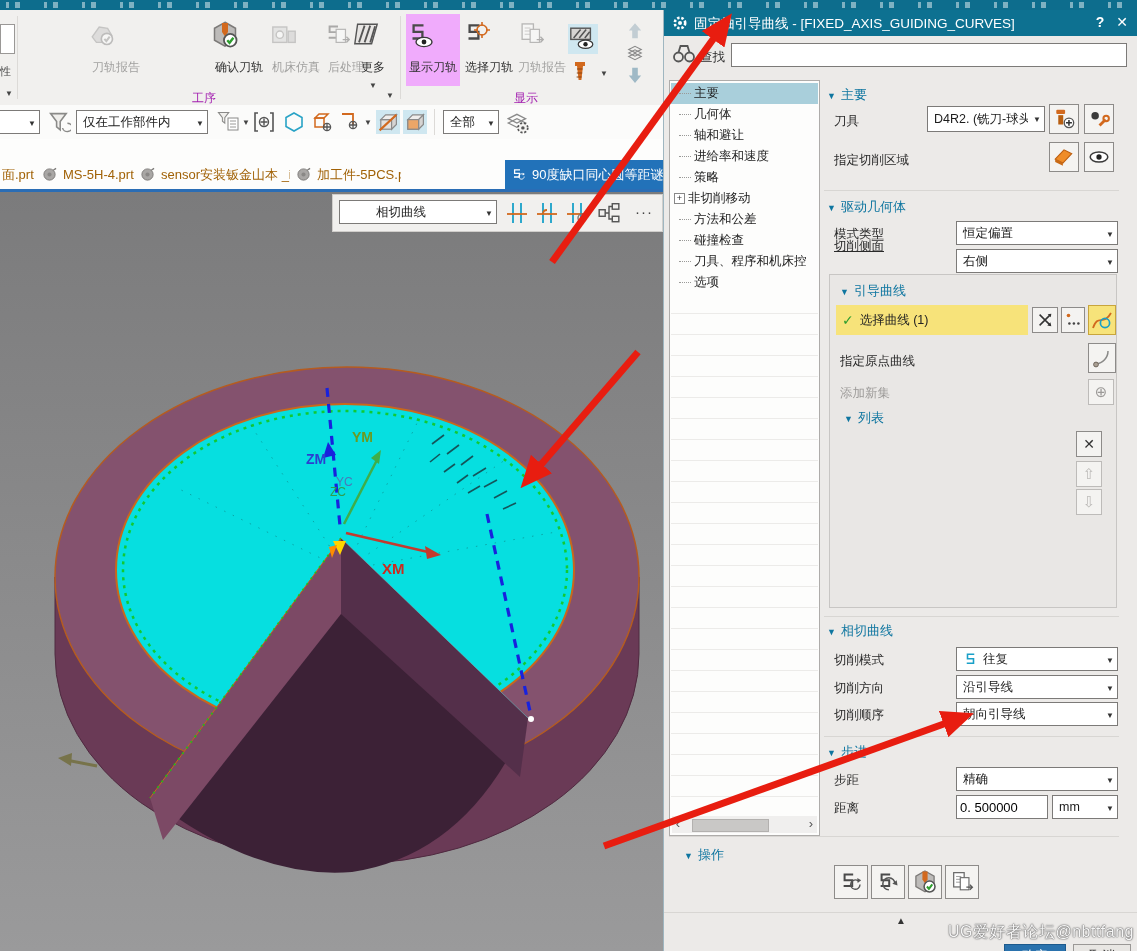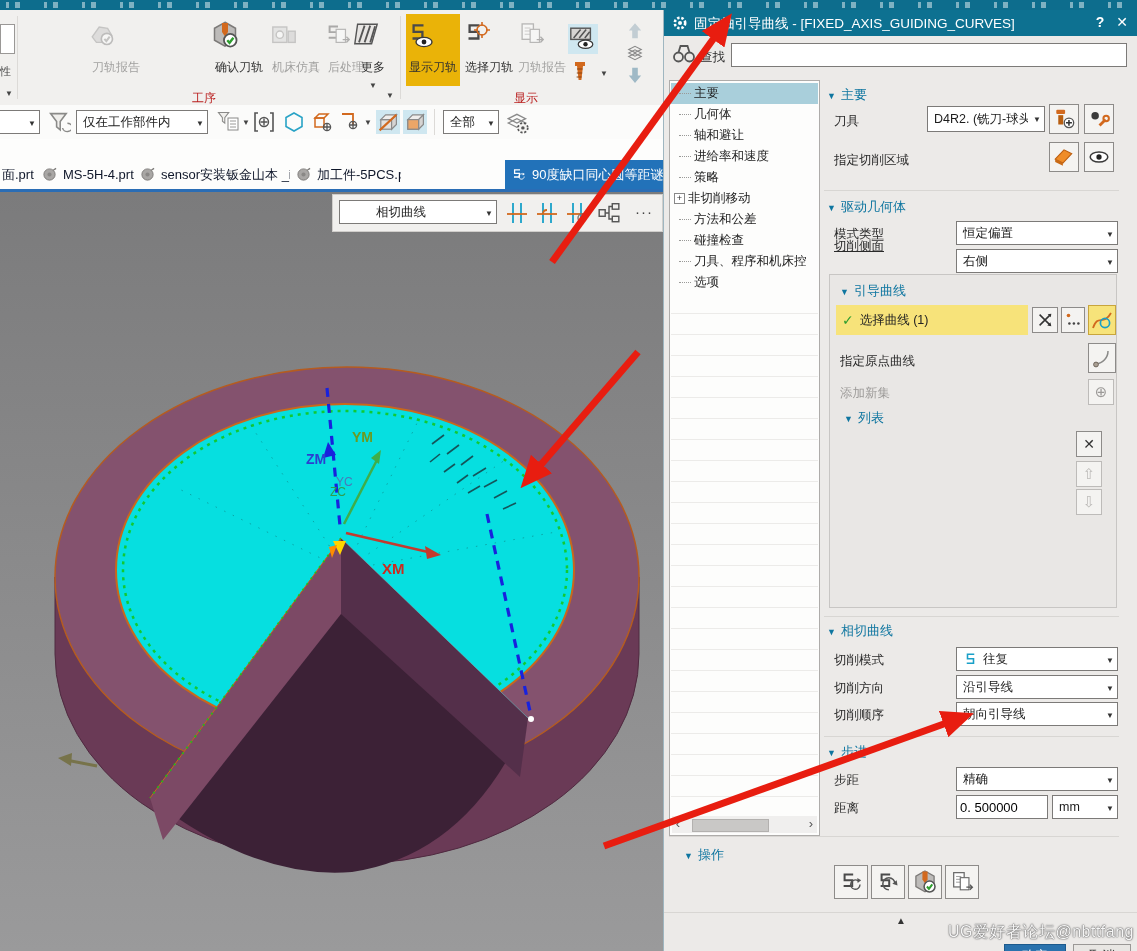--- a/index.html
+++ b/index.html
@@ -10,35 +10,35 @@
   #ribbon-tabs{left:0;top:0;width:1137px;height:10px;background:#0d6d8d;}
   #ribbon-tabs .marks{position:absolute;left:6px;top:2px;right:6px;height:6px;opacity:.55;
      background:repeating-linear-gradient(90deg,rgba(255,255,255,.85) 0 3px,rgba(255,255,255,0) 3px 9px,rgba(255,255,255,.85) 9px 14px,rgba(255,255,255,0) 14px 38px);}
   
   #ribbon{left:0;top:10px;width:663px;height:95px;background:#f1f0ee;border-bottom:1px solid #d7d5d2;}
   .vsep{position:absolute;top:6px;bottom:6px;width:1px;background:#dcdad7;}
   .rbtn{position:absolute;top:4px;height:72px;text-align:center;cursor:default;}
   .rbtn .ric{display:block;height:40px;padding-top:6px;}
   .rbtn .rlb{display:block;font-size:12px;color:#303030;line-height:14px;}
   .rbtn.dis{opacity:.42;filter:grayscale(1);}
-  .rbtn.on{background:#eab308;}
-  .grplbl{position:absolute;top:80px;font-size:12px;color:#b91c1c;text-align:center;}
+  .rbtn.on{background:#f0abfc;}
+  .grplbl{position:absolute;top:80px;font-size:12px;color:#a21caf;text-align:center;}
   .caret8{font-size:8px;color:#444;line-height:8px;}
   
   #toolbar2{left:0;top:105px;width:663px;height:34px;background:#fbfbfa;border-bottom:1px solid #dad8d5;}
   .cmb{position:absolute;height:24px;background:#fff;border:1px solid #7c7a78;box-sizing:border-box;
        font-size:12.5px;color:#1c1c1c;display:flex;align-items:center;padding:0 16px 0 6px;white-space:nowrap;overflow:hidden;}
   .cmb .car{position:absolute;right:3px;top:8px;font-size:8px;color:#333;}
   .t2ic{position:absolute;top:5px;width:24px;height:24px;}
   .hl{background:#cfe7f0;}
   
   #midstrip{left:0;top:139px;width:663px;height:21px;background:#fdfdfc;}
   #tabstrip{left:0;top:160px;width:663px;height:29px;background:#fdfdfc;}
   #tabline{left:0;top:189px;width:663px;height:3px;background:#2a6db5;}
-  .tab{position:absolute;top:0;height:29px;display:flex;align-items:center;font-size:13px;color:#0f172a;white-space:nowrap;overflow:hidden;}
+  .tab{position:absolute;top:0;height:29px;display:flex;align-items:center;font-size:13px;color:#a16207;white-space:nowrap;overflow:hidden;}
   .tab .ticon{margin-right:6px;display:inline-block;}
   .tab.active{background:#2272b9;color:#fff;padding-left:6px;}
   
   #viewport{left:0;top:192px;width:663px;height:759px;background:linear-gradient(#7b7b7c,#9a9a9b);}
   
   #selbar{left:332px;top:194px;width:331px;height:38px;background:#f1f0ee;border:1px solid #d0cecb;box-sizing:border-box;}
   #selbar .dots{position:absolute;left:302px;top:8px;font-size:15px;color:#444;letter-spacing:1px;}
   
   #dialog{left:663px;top:10px;width:474px;height:941px;background:#eceae8;border-left:1px solid #9fb6c0;box-sizing:border-box;overflow:hidden;}
   #dlg-title{position:absolute;left:0;top:0;width:100%;height:26px;background:#0d7191;color:#fff;}

